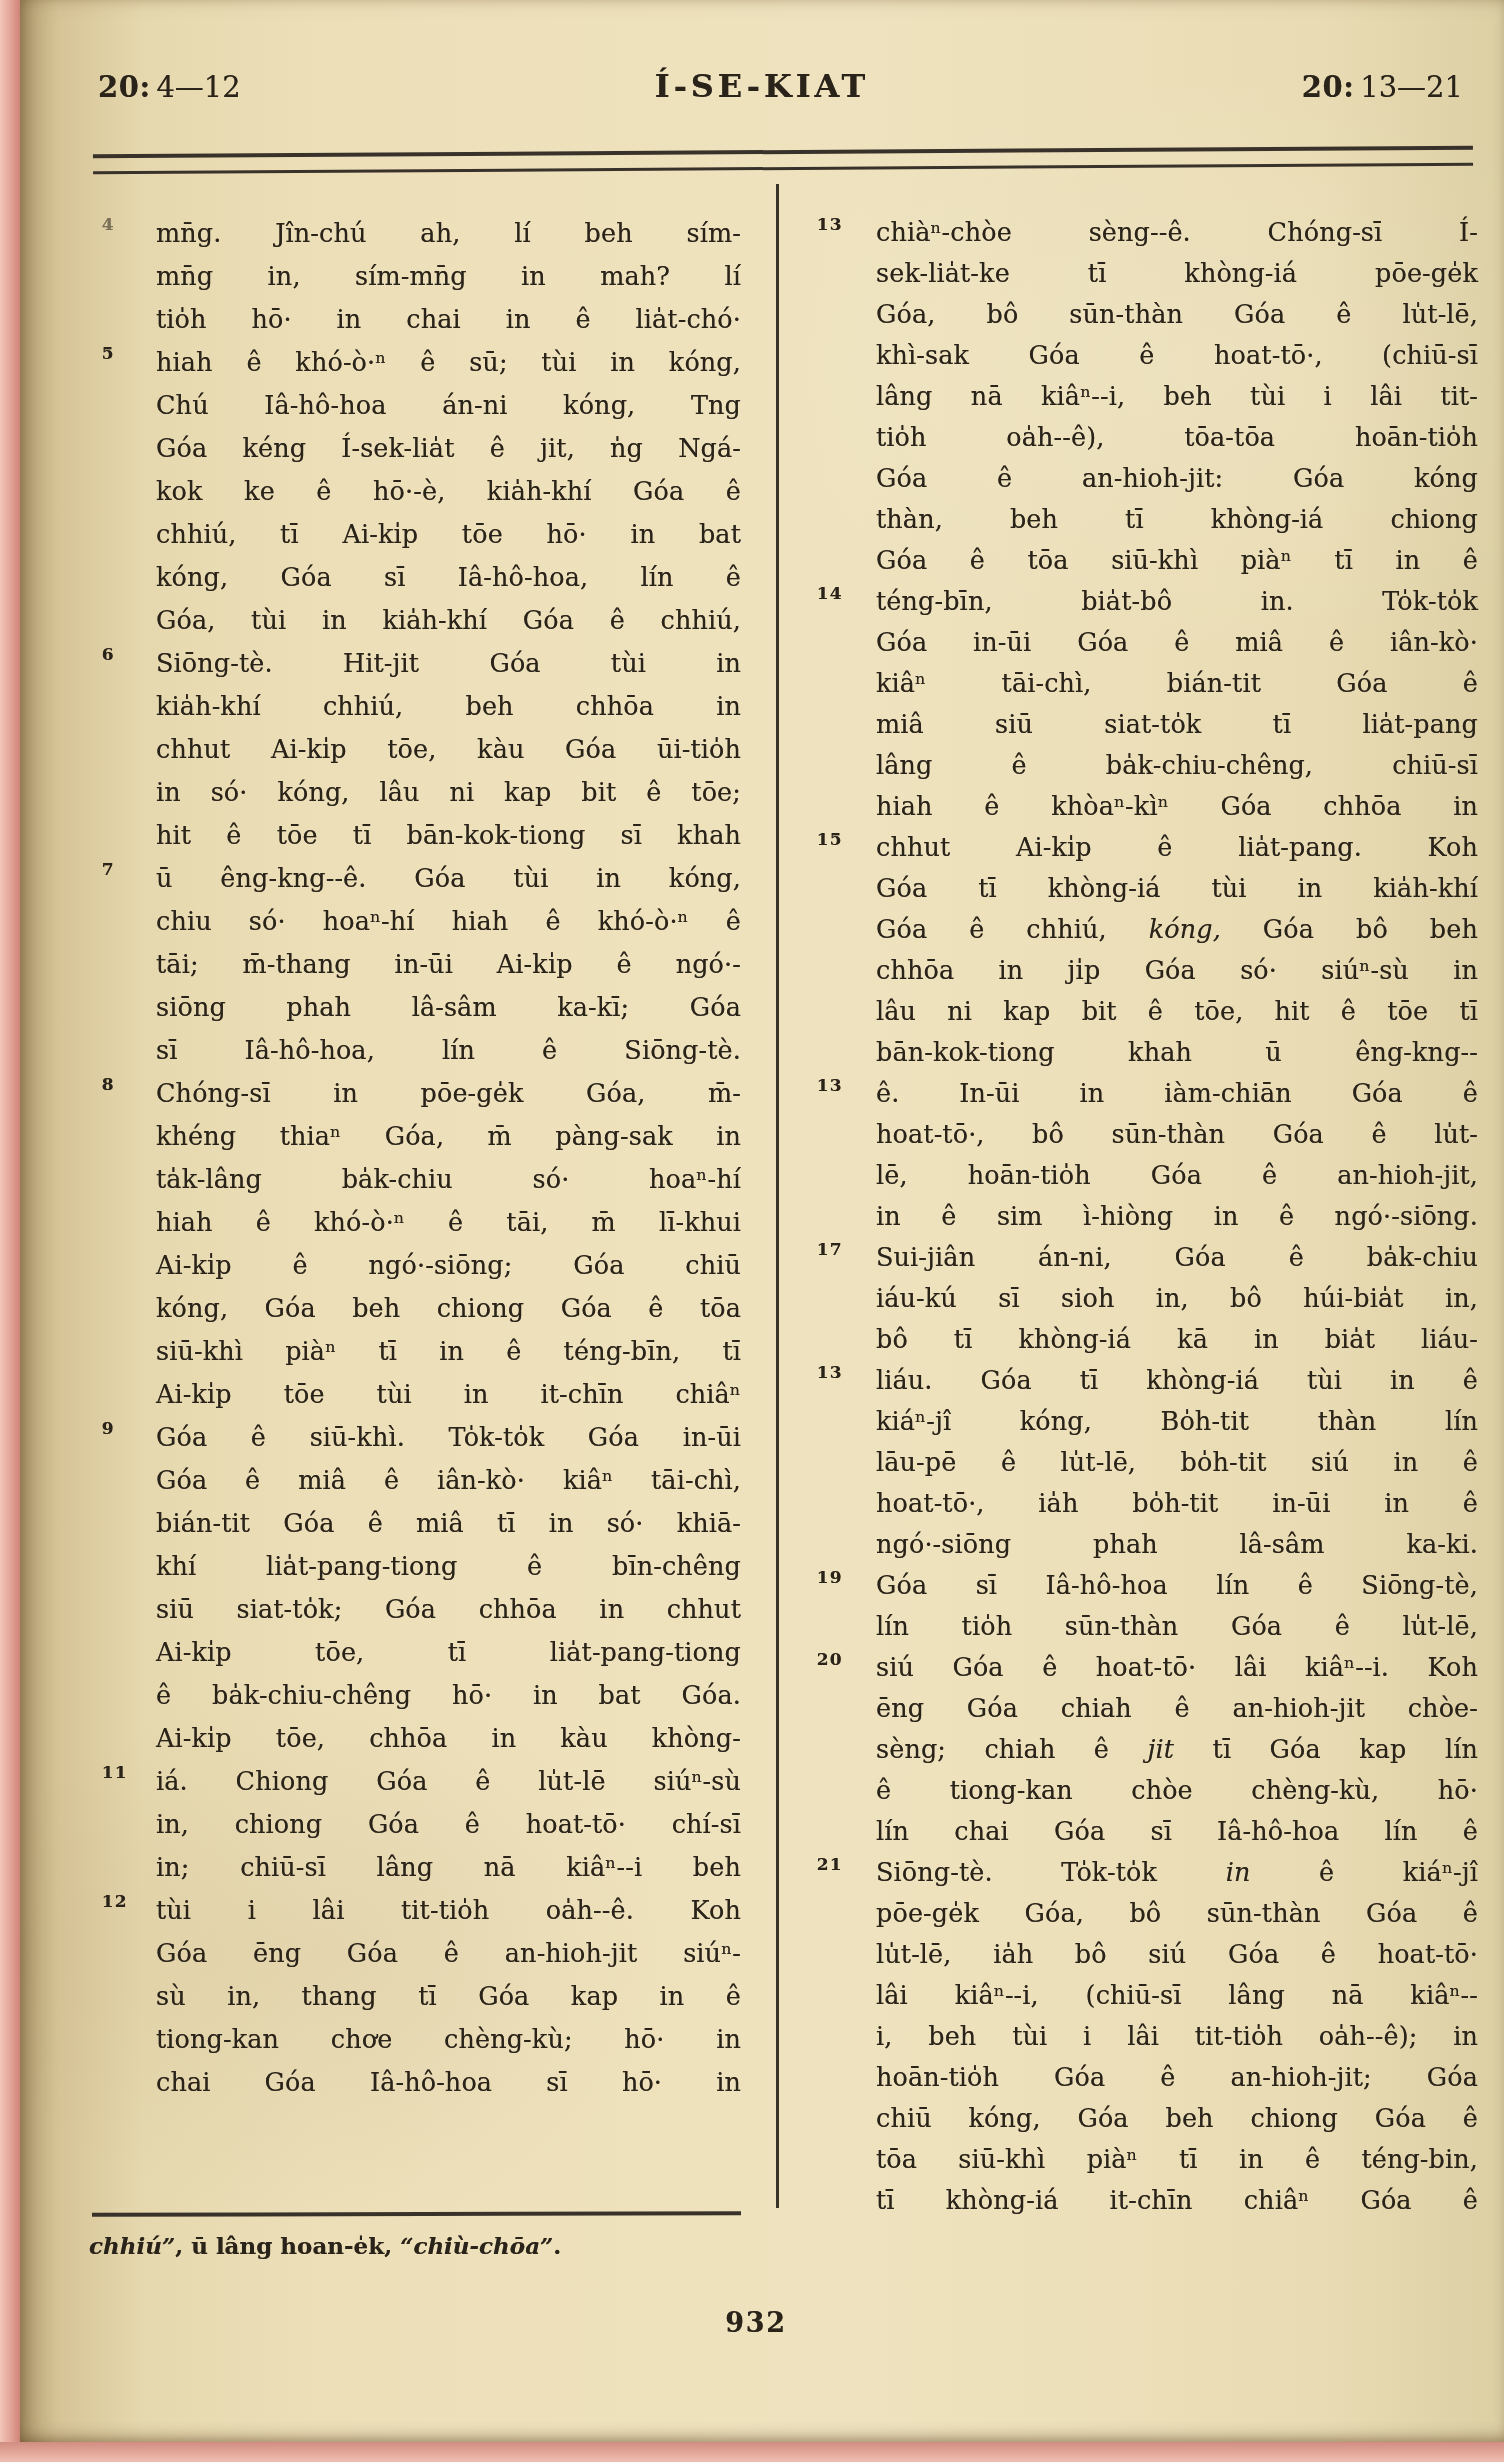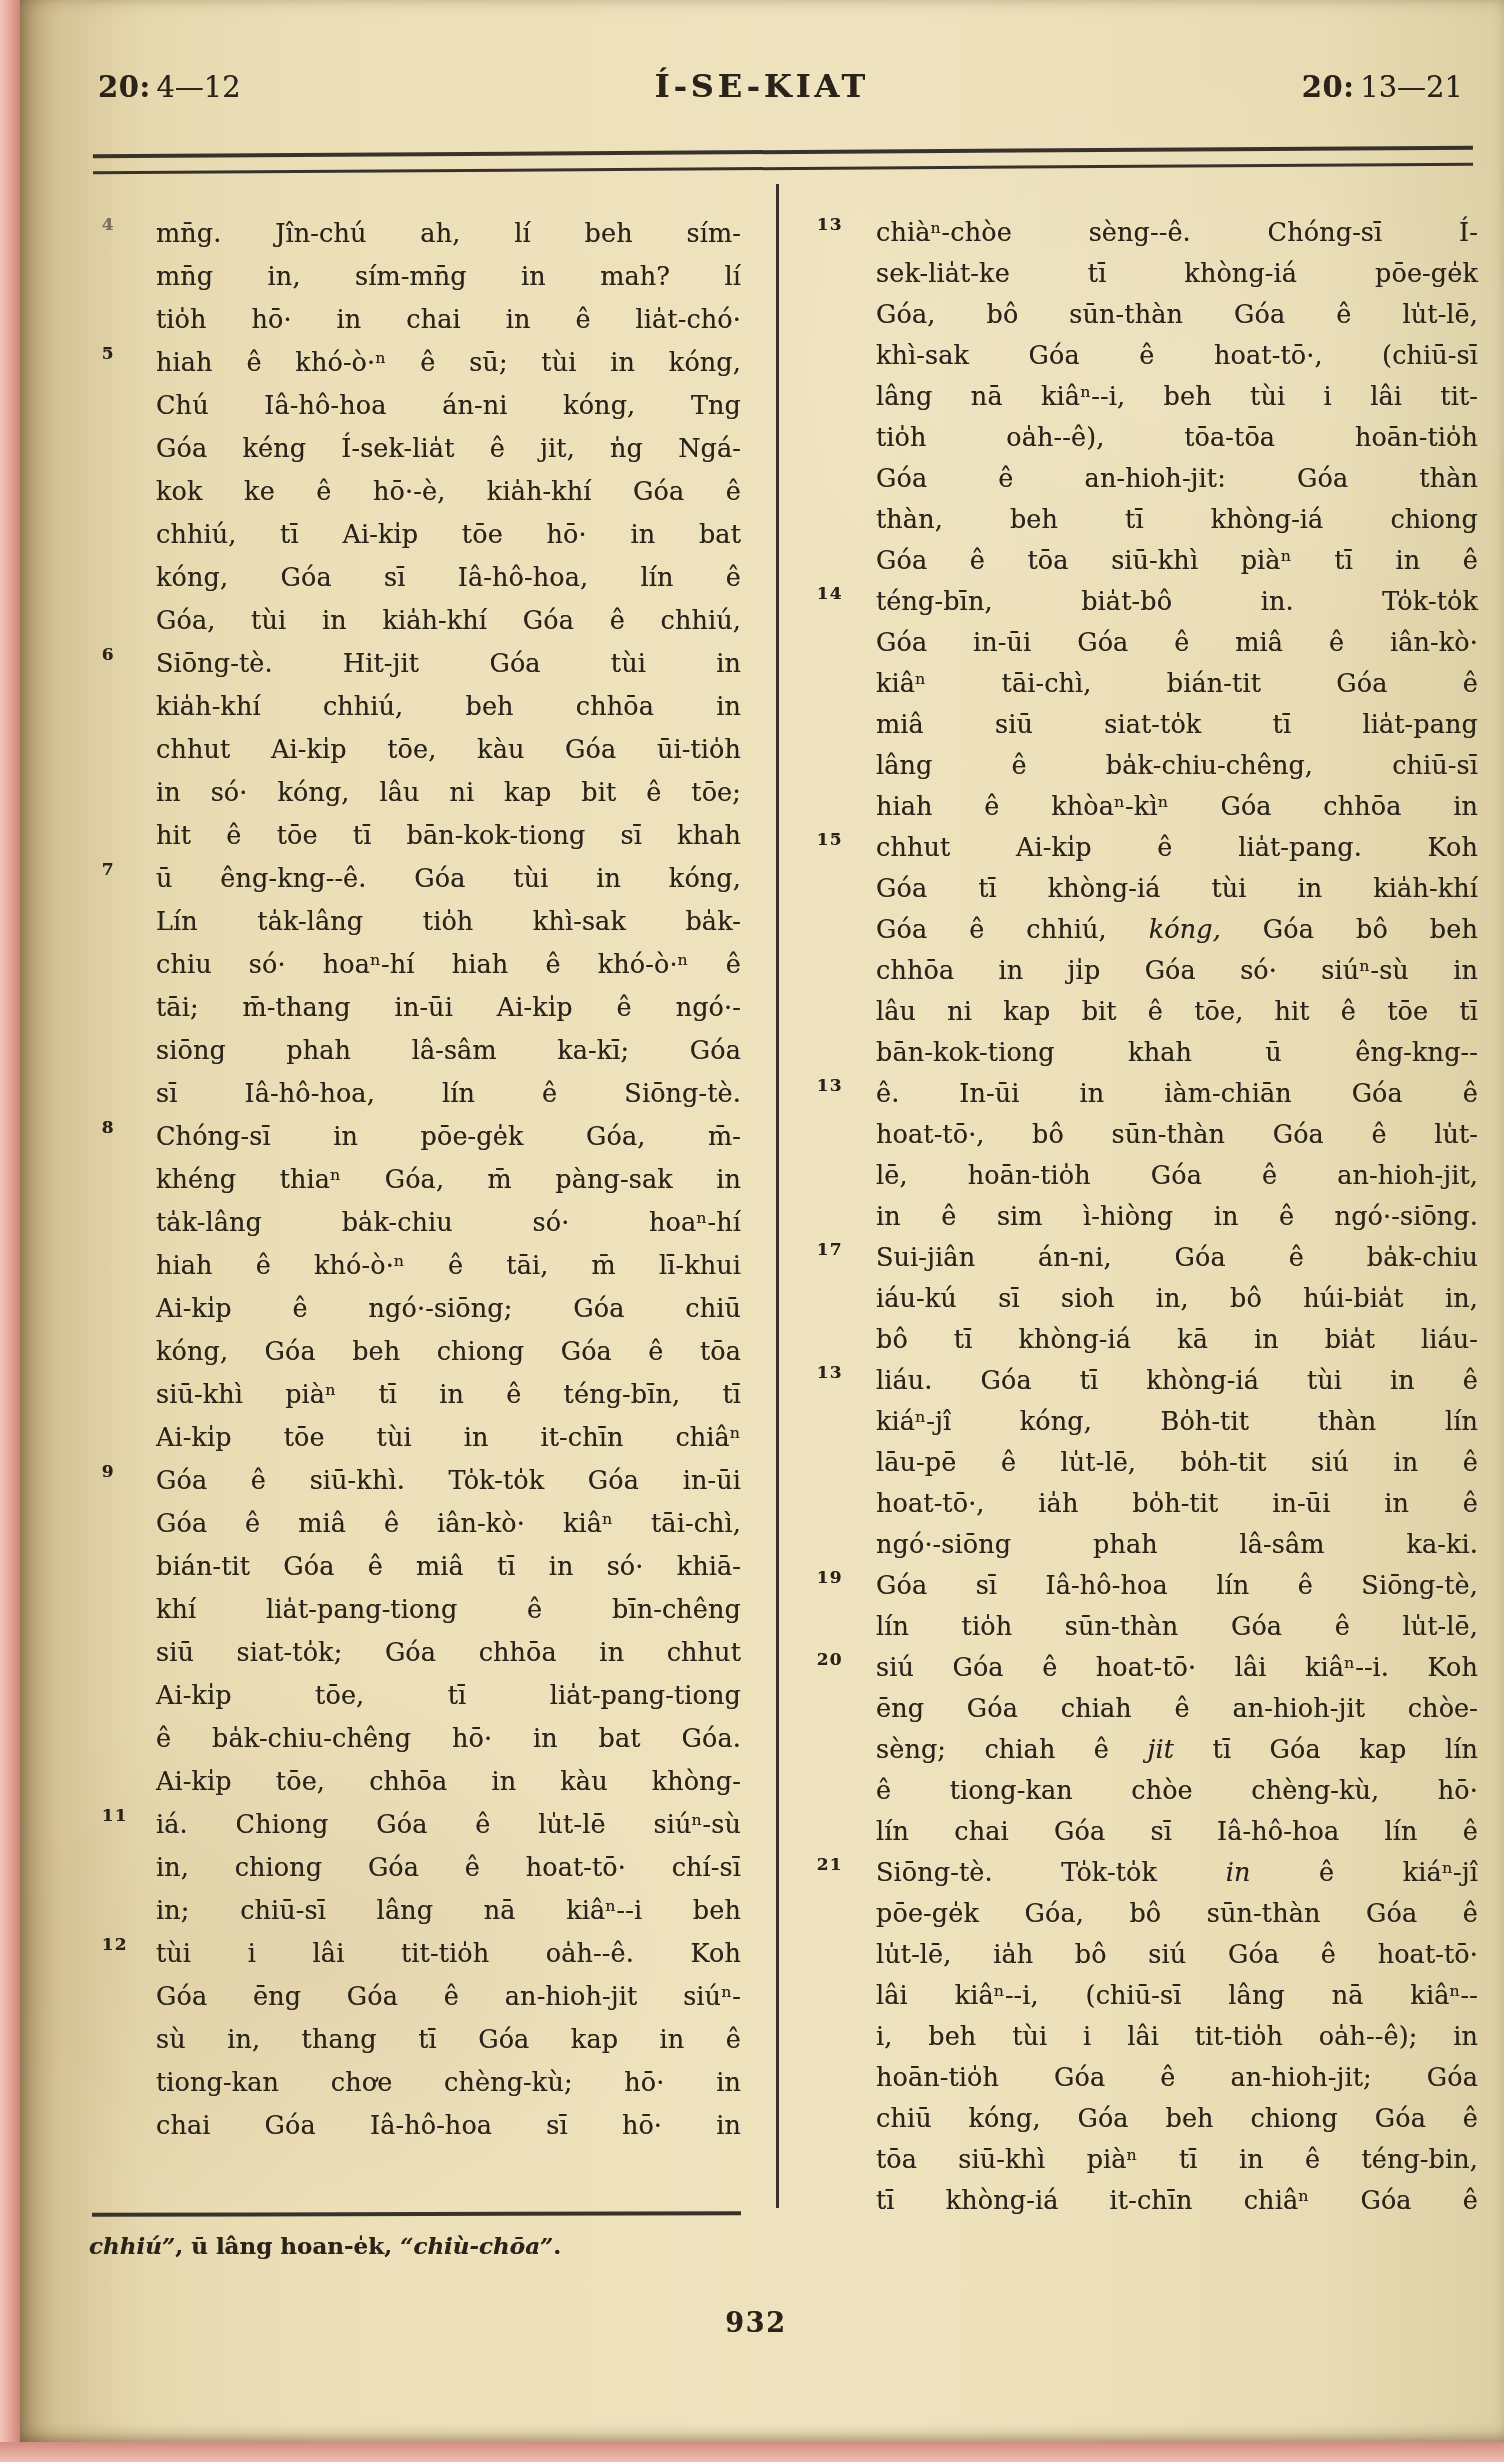--- a/index.html
+++ b/index.html
@@ -89,21 +89,20 @@
     <div class="line">kok ke ê hō·-è, kia̍h-khí Góa ê</div>
     <div class="line">chhiú, tī Ai-ki̍p tōe hō· in bat</div>
     <div class="line">kóng, Góa sī Iâ-hô-hoa, lín ê</div>
     <div class="line">Góa, tùi in kia̍h-khí Góa ê chhiú,</div>
     <div class="line"><span class="vnum">6</span>Siōng-tè. Hit-jit Góa tùi in</div>
     <div class="line">kia̍h-khí chhiú, beh chhōa in</div>
     <div class="line">chhut Ai-ki̍p tōe, kàu Góa ūi-tio̍h</div>
     <div class="line">in só· kóng, lâu ni kap bit ê tōe;</div>
     <div class="line">hit ê tōe tī bān-kok-tiong sī khah</div>
     <div class="line"><span class="vnum">7</span>ū êng-kng--ê. Góa tùi in kóng,</div>
-    <div class="line">Lín ta̍k-lâng tio̍h khì-sak ba̍k-</div>
     <div class="line">chiu só· hoaⁿ-hí hiah ê khó-ò·ⁿ ê</div>
     <div class="line">tāi; m̄-thang in-ūi Ai-ki̍p ê ngó·-</div>
     <div class="line">siōng phah lâ-sâm ka-kī; Góa</div>
     <div class="line">sī Iâ-hô-hoa, lín ê Siōng-tè.</div>
     <div class="line"><span class="vnum">8</span>Chóng-sī in pōe-ge̍k Góa, m̄-</div>
     <div class="line">khéng thiaⁿ Góa, m̄ pàng-sak in</div>
     <div class="line">ta̍k-lâng ba̍k-chiu só· hoaⁿ-hí</div>
     <div class="line">hiah ê khó-ò·ⁿ ê tāi, m̄ lī-khui</div>
     <div class="line">Ai-ki̍p ê ngó·-siōng; Góa chiū</div>
     <div class="line">kóng, Góa beh chiong Góa ê tōa</div>
@@ -126,21 +125,21 @@
     <div class="line">tiong-kan chơe chèng-kù; hō· in</div>
     <div class="line">chai Góa Iâ-hô-hoa sī hō· in</div>
   </div>
 <div class="col col-right inked">
     <div class="line"><span class="vnum">13</span>chiàⁿ-chòe sèng--ê. Chóng-sī Í-</div>
     <div class="line">sek-lia̍t-ke tī khòng-iá pōe-ge̍k</div>
     <div class="line">Góa, bô sūn-thàn Góa ê lu̍t-lē,</div>
     <div class="line">khì-sak Góa ê hoat-tō·, (chiū-sī</div>
     <div class="line">lâng nā kiâⁿ--i, beh tùi i lâi tit-</div>
     <div class="line">tio̍h oa̍h--ê), tōa-tōa hoān-tio̍h</div>
-    <div class="line">Góa ê an-hioh-jit: Góa thàn</div>
+    <div class="line">Góa ê an-hioh-jit: Góa kóng</div>
     <div class="line">thàn, beh tī khòng-iá chiong</div>
     <div class="line">Góa ê tōa siū-khì piàⁿ tī in ê</div>
     <div class="line"><span class="vnum">14</span>téng-bīn, bia̍t-bô in. To̍k-to̍k</div>
     <div class="line">Góa in-ūi Góa ê miâ ê iân-kò·</div>
     <div class="line">kiâⁿ tāi-chì, bián-tit Góa ê</div>
     <div class="line">miâ siū siat-to̍k tī lia̍t-pang</div>
     <div class="line">lâng ê ba̍k-chiu-chêng, chiū-sī</div>
     <div class="line">hiah ê khòaⁿ-kìⁿ Góa chhōa in</div>
     <div class="line"><span class="vnum">15</span>chhut Ai-ki̍p ê lia̍t-pang. Koh</div>
     <div class="line">Góa tī khòng-iá tùi in kia̍h-khí</div>

